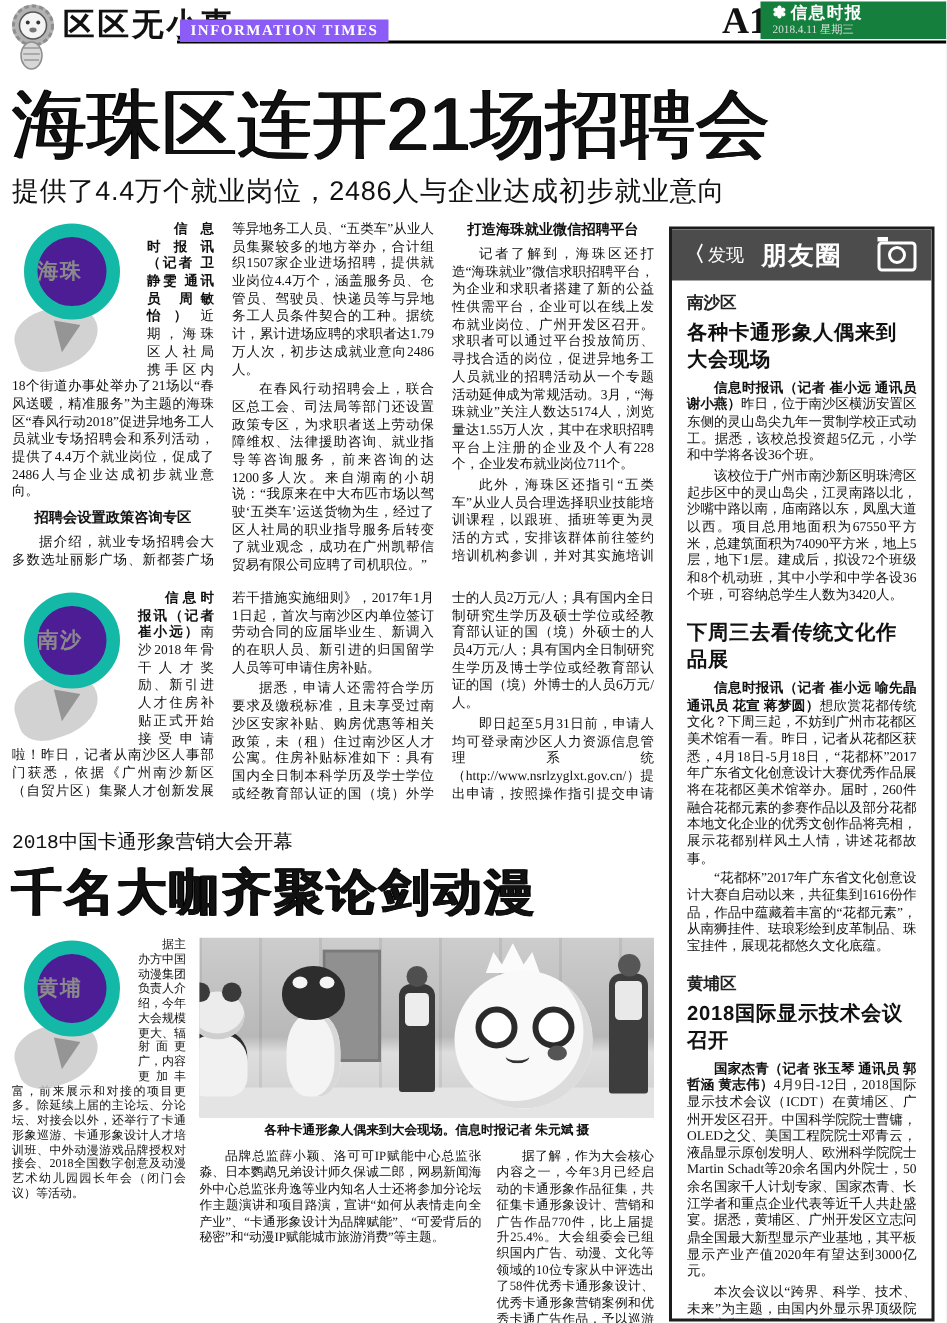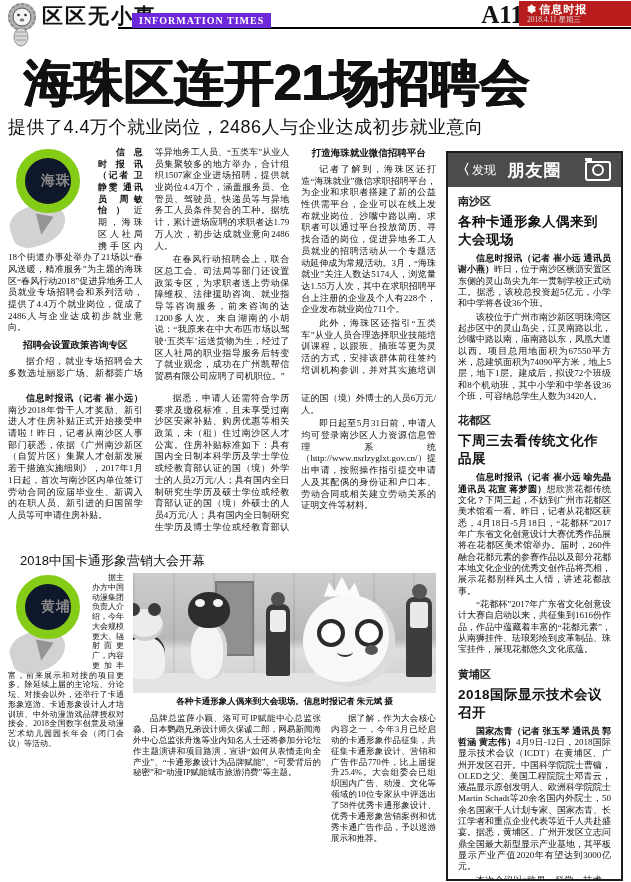--- a/index.html
+++ b/index.html
@@ -4,66 +4,66 @@
 <style>
   html,body{margin:0;padding:0;background:#e9e9e9;}
   .page{width:631px;height:882px;background:#fff;position:relative;margin:0 auto;
         font-family:"Liberation Serif",serif;color:#111;overflow:hidden;box-sizing:border-box;padding:0 8px;}
   
   .masthead{position:relative;height:50px;}
   .mast-rule{position:absolute;top:27px;left:110px;right:-8px;height:2px;background:#000;}
   .logo{position:absolute;left:-2px;top:2px;}
   .mast-title{position:absolute;left:34px;top:2px;margin:0;font-size:21px;font-weight:700;
               letter-spacing:2px;font-family:"Liberation Serif",serif;}
-  .mast-banner{position:absolute;left:124px;top:13px;background:#6d28d9;color:#fff;
+  .mast-banner{position:absolute;left:112px;top:13px;background:#8b5cf6;color:#fff;
                font-family:"Liberation Serif",serif;font-weight:700;font-size:10px;
                letter-spacing:1px;padding:2px 7px;}
   .page-no{position:absolute;right:100px;top:1px;font-size:25px;font-weight:700;
            font-family:"Liberation Serif",serif;}
-  .paper-box{position:absolute;right:-8px;top:1px;background:#b91c1c;color:#fff;
-             width:100px;padding:2px 4px 2px 8px;line-height:1.15;}
+  .paper-box{position:absolute;right:-8px;top:1px;background:#15803d;color:#fff;
+             width:100px;padding:2px 16px 2px 8px;line-height:1.15;}
   .paper-name{font-size:11px;font-weight:700;letter-spacing:1px;white-space:nowrap;}
   .paper-logo{margin-right:2px;}
   .paper-date{font-size:7.5px;color:#dcdcdc;white-space:nowrap;}
   
-  .lead-headline{margin:8px 16px 2px;font-size:50px;line-height:1.02;font-weight:700;
+  .lead-headline{margin:8px 0 2px;font-size:50px;line-height:1.02;font-weight:400;
                  font-family:"Liberation Sans",sans-serif;letter-spacing:0px;
                  text-shadow:0.8px 0 0 #000,-0.8px 0 0 #000;}
   .lead-deck{margin:6px 0 8px;font-size:18px;font-family:"Liberation Sans",sans-serif;
              letter-spacing:0.5px;}
   
   .content-row{display:flex;gap:10px;align-items:flex-start;}
   .left-main{width:428px;flex:none;}
   
   .cols{column-gap:12px;column-fill:auto;overflow:hidden;text-align:justify;}
   .cols-haizhu{column-count:3;height:238px;}
   .cols-nansha{column-count:3;height:150px;}
   .para{margin:0 0 2px;font-size:9px;line-height:1.3;text-indent:2em;}
   .byline{font-weight:700;}
   .subhead{margin:5px 0 4px;font-size:9.5px;text-align:center;font-weight:700;
            font-family:"Liberation Sans",sans-serif;text-indent:0;}
   
   .badge{float:left;width:84px;height:98px;position:relative;margin:2px 6px 2px 0;}
   .badge-blob{position:absolute;left:2px;top:56px;width:56px;height:40px;background:#c7c7c7;
               border-radius:46% 54% 60% 40%;transform:rotate(-18deg);opacity:.8;}
-  .badge-ring{position:absolute;left:8px;top:0;width:46px;height:46px;border:9px solid #84cc16;
-              border-radius:50%;background:#0f172a;display:flex;align-items:center;justify-content:flex-end;}
+  .badge-ring{position:absolute;left:8px;top:0;width:46px;height:46px;border:9px solid #14b8a6;
+              border-radius:50%;background:#4c1d95;display:flex;align-items:center;justify-content:flex-start;}
   .badge-ring span{color:#8a8a8a;font-size:14px;font-weight:700;letter-spacing:1px;
                    font-family:"Liberation Sans",sans-serif;}
   .badge-tail{position:absolute;left:26px;top:66px;width:0;height:0;border-left:9px solid transparent;
               border-right:9px solid transparent;border-top:20px solid #959595;transform:rotate(10deg);}
   .badge.small{width:78px;height:92px;}
   
   .nansha{margin-top:8px;}
   .n-head{margin:0 0 2px;font-size:22px;font-weight:800;font-family:"Liberation Sans",sans-serif;
           letter-spacing:1px;text-shadow:0.4px 0 0 #000;}
   .n-deck{margin:0 0 6px;font-size:13px;font-weight:600;}
   
   .huangpu{margin-top:9px;}
-  .kicker{margin:0 12px 3px;font-size:13px;font-family:Liberation Sans, sans-serif;}
+  .kicker{margin:0 0 3px;font-size:13px;font-family:Liberation Mono, monospace;}
   .hp-head{margin:0 0 7px;font-size:33px;font-weight:900;font-family:"Liberation Sans",sans-serif;
            letter-spacing:2px;text-shadow:0.8px 0 0 #000,-0.8px 0 0 #000;}
   .hp-body{display:flex;gap:9px;height:286px;overflow:hidden;}
   .hp-col1{width:116px;flex:none;text-align:justify;overflow:hidden;}
   .hp-col1 .para{font-size:8px;line-height:1.22;}
   .hp-right{flex:1;display:flex;flex-direction:column;}
   .caption{margin:3px 0 5px;font-size:8.5px;font-weight:700;text-align:center;}
   .hp-bottom{display:flex;gap:10px;flex:1;overflow:hidden;text-align:justify;}
   .hp-c2{width:188px;flex:none;}
   .hp-c3{flex:1;}
@@ -180,35 +180,43 @@
             <div class="badge-ring">
                 <span>海珠</span>
               </div>
             <div class="badge-tail"></div>
           </div>
           <p class="para"><strong class="byline">信息时报讯（记者 卫静雯 通讯员 周敏怡）</strong><span>近期，海珠区人社局携手区内18个街道办事处举办了21场以“春风送暖，精准服务”为主题的海珠区“春风行动2018”促进异地务工人员就业专场招聘会和系列活动，提供了4.4万个就业岗位，促成了2486人与企业达成初步就业意向。</span></p>
           <h4 class="subhead">招聘会设置政策咨询专区</h4>
           <p class="para">据介绍，就业专场招聘会大多数选址丽影广场、新都荟广场等异地务工人员、“五类车”从业人员集聚较多的地方举办，合计组织1507家企业进场招聘，提供就业岗位4.4万个，涵盖服务员、仓管员、驾驶员、快递员等与异地务工人员条件契合的工种。据统计，累计进场应聘的求职者达1.79万人次，初步达成就业意向2486人。</p>
           <p class="para">在春风行动招聘会上，联合区总工会、司法局等部门还设置政策专区，为求职者送上劳动保障维权、法律援助咨询、就业指导等咨询服务，前来咨询的达1200多人次。来自湖南的小胡说：“我原来在中大布匹市场以驾驶‘五类车’运送货物为生，经过了区人社局的职业指导服务后转变了就业观念，成功在广州凯帮信贸易有限公司应聘了司机职位。”</p>
           <h4 class="subhead">打造海珠就业微信招聘平台</h4>
-          <p class="para">记者了解到，海珠区还打造“海珠就业”微信求职招聘平台，为企业和求职者搭建了新的公益性供需平台，企业可以在线上发布就业岗位、沙嘴中路以南。求职者可以通过平台投放简历、寻找合适的岗位，促进异地务工人员就业的招聘活动从一个专题活动延伸成为常规活动。3月，“海珠就业”关注人数达5174人，浏览量达1.55万人次，其中在求职招聘平台上注册的企业及个人有228个，企业发布就业岗位711个。</p>
+          <p class="para">记者了解到，海珠区还打造“海珠就业”微信求职招聘平台，为企业和求职者搭建了新的公益性供需平台，企业可以在线上发布就业岗位、广州开发区召开。求职者可以通过平台投放简历、寻找合适的岗位，促进异地务工人员就业的招聘活动从一个专题活动延伸成为常规活动。3月，“海珠就业”关注人数达5174人，浏览量达1.55万人次，其中在求职招聘平台上注册的企业及个人有228个，企业发布就业岗位711个。</p>
           <p class="para">此外，海珠区还指引“五类车”从业人员合理选择职业技能培训课程，以跟班、插班等更为灵活的方式，安排该群体前往签约培训机构参训，并对其实施培训与首次技能鉴定补贴，着力改变“五类车”从业人员技能单一的现状，提高其就业择业能力。</p>
         </div>
       </article>
 
       <article class="nansha">
         <div class="cols cols-nansha">
+          <div class="badge small">
+            <div class="badge-blob"></div>
+            <div class="badge-ring">
+                <span>南沙</span>
+              </div>
+            <div class="badge-tail"></div>
+          </div>
           <p class="para"><strong class="byline">信息时报讯（记者 崔小远）</strong><span>南沙2018年骨干人才奖励、新引进人才住房补贴正式开始接受申请啦！昨日，记者从南沙区人事部门获悉，依据《广州南沙新区（自贸片区）集聚人才创新发展若干措施实施细则》，2017年1月1日起，首次与南沙区内单位签订劳动合同的应届毕业生、新调入的在职人员、新引进的归国留学人员等可申请住房补贴。</span></p>
           <p class="para">据悉，申请人还需符合学历要求及缴税标准，且未享受过南沙区安家补贴、购房优惠等相关政策，未（租）住过南沙区人才公寓。住房补贴标准如下：具有国内全日制本科学历及学士学位或经教育部认证的国（境）外学士的人员2万元/人；具有国内全日制研究生学历及硕士学位或经教育部认证的国（境）外硕士的人员4万元/人；具有国内全日制研究生学历及博士学位或经教育部认证的国（境）外博士的人员6万元/人。</p>
           <p class="para">即日起至5月31日前，申请人均可登录南沙区人力资源信息管理系统（http://www.nsrlzyglxt.gov.cn/）提出申请，按照操作指引提交申请人及其配偶的身份证和户口本、劳动合同或相关建立劳动关系的证明文件等材料。</p>
         </div>
       </article>
 
       <article class="huangpu">
         <p class="kicker">2018中国卡通形象营销大会开幕</p>
+        <h3 class="hp-head">千名大咖齐聚论剑动漫</h3>
         <div class="hp-body">
           <div class="hp-col1">
             <div class="badge small">
               <div class="badge-blob"></div>
               <div class="badge-ring">
                   <span>黄埔</span>
                 </div>
               <div class="badge-tail"></div>
             </div>
             <p class="para">据主办方中国动漫集团负责人介绍，今年大会规模更大、辐射面更广，内容更加丰富，前来展示和对接的项目更多。除延续上届的主论坛、分论坛、对接会以外，还举行了卡通形象巡游、卡通形象设计人才培训班、中外动漫游戏品牌授权对接会、2018全国数字创意及动漫艺术幼儿园园长年会（闭门会议）等活动。</p>
@@ -254,21 +262,20 @@
       </div>
 
       <div class="m-item">
         <div class="m-district">南沙区</div>
         <h5 class="m-head2">各种卡通形象人偶来到大会现场</h5>
         <p class="m-para"><strong class="byline">信息时报讯（记者 崔小远 通讯员 谢小燕）</strong><span>昨日，位于南沙区横沥安置区东侧的灵山岛尖九年一贯制学校正式动工。据悉，该校总投资超5亿元，小学和中学将各设36个班。</span></p>
         <p class="m-para">该校位于广州市南沙新区明珠湾区起步区中的灵山岛尖，江灵南路以北，沙嘴中路以南，庙南路以东，凤凰大道以西。项目总用地面积为67550平方米，总建筑面积为74090平方米，地上5层，地下1层。建成后，拟设72个班级和8个机动班，其中小学和中学各设36个班，可容纳总学生人数为3420人。</p>
       </div>
 
       <div class="m-item">
-        <div class="m-district">花都区</div>
         <h5 class="m-head2">下周三去看传统文化作品展</h5>
         <p class="m-para"><strong class="byline">信息时报讯（记者 崔小远 喻先晶 通讯员 花宣 蒋梦圆）</strong><span>想欣赏花都传统文化？下周三起，不妨到广州市花都区美术馆看一看。昨日，记者从花都区获悉，4月18日-5月18日，“花都杯”2017年广东省文化创意设计大赛优秀作品展将在花都区美术馆举办。届时，260件融合花都元素的参赛作品以及部分花都本地文化企业的优秀文创作品将亮相，展示花都别样风土人情，讲述花都故事。</span></p>
         <p class="m-para">“花都杯”2017年广东省文化创意设计大赛自启动以来，共征集到1616份作品，作品中蕴藏着丰富的“花都元素”，从南狮挂件、珐琅彩绘到皮革制品、珠宝挂件，展现花都悠久文化底蕴。</p>
       </div>
 
       <div class="m-item">
         <div class="m-district">黄埔区</div>
         <h5 class="m-head2">2018国际显示技术会议召开</h5>
         <p class="m-para"><strong class="byline">国家杰青（记者 张玉琴 通讯员 郭哲涵 黄志伟）</strong><span>4月9日-12日，2018国际显示技术会议（ICDT）在黄埔区、广州开发区召开。中国科学院院士曹镛，OLED之父、美国工程院院士邓青云，液晶显示原创发明人、欧洲科学院院士Martin Schadt等20余名国内外院士，50余名国家千人计划专家、国家杰青、长江学者和重点企业代表等近千人共赴盛宴。据悉，黄埔区、广州开发区立志问鼎全国最大新型显示产业基地，其平板显示产业产值2020年有望达到3000亿元。</span></p>
         <p class="m-para">本次会议以“跨界、科学、技术、未来”为主题，由国内外显示界顶级院士专家和企业界大咖组成强大演讲嘉宾阵容。邓青云院士等6位大咖亲自进行短期授课，课程涉及有机发光二极管（OLED）、液晶显示（LCD）、薄膜晶体管技术（TFT）、人工智能（AI）等四大领域。</p>

